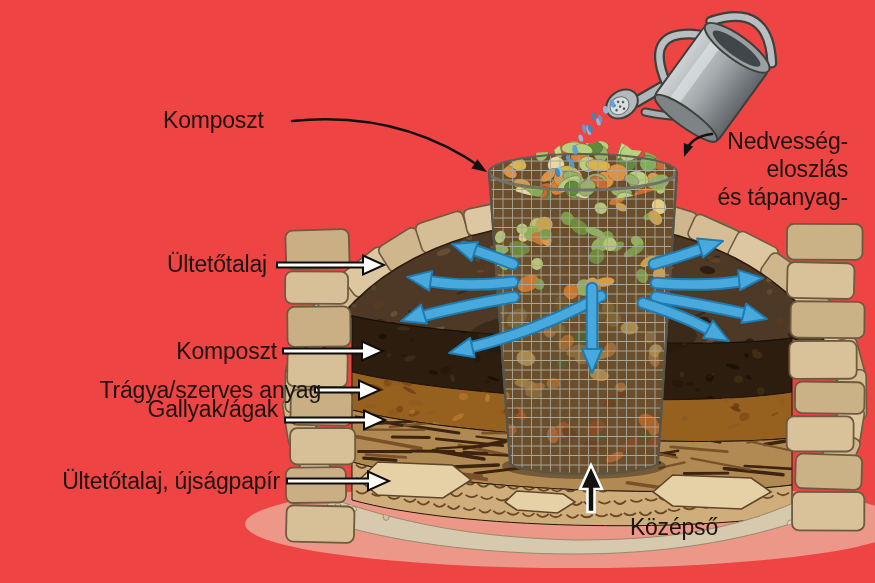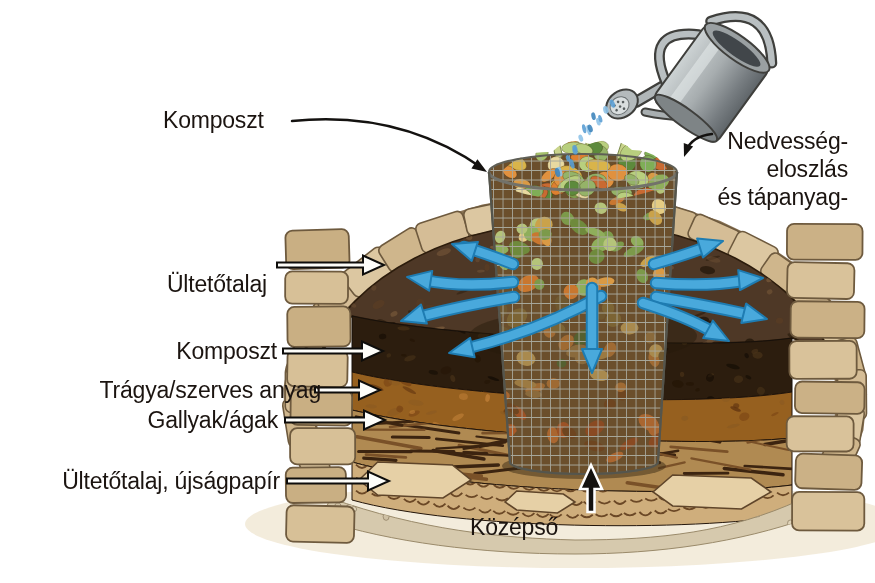--- a/index.html
+++ b/index.html
@@ -1,22 +1,22 @@
 <!DOCTYPE html>
 <html><head>
 <meta charset="utf-8">
 <style>
   html,body{margin:0;padding:0;background:#f8efe1;}
-  .stage{position:relative;width:875px;height:583px;overflow:hidden;background:#ffffff;
+  .stage{position:relative;width:875px;height:583px;overflow:hidden;background:#ef4444;
          font-family:"Liberation Sans",sans-serif;}
   .stage svg{position:absolute;left:0;top:0;}
   .lbl{position:absolute;color:#1b1410;font-size:23px;line-height:28px;font-weight:normal;
        letter-spacing:-0.2px;white-space:nowrap;}
   .lbl.right{text-align:right;}
-  .lbl.center{text-align:left;white-space:normal;}
+  .lbl.center{text-align:right;white-space:normal;}
   .lbl span{display:block;}
   .as1{fill:none;stroke:#1e7cb2;stroke-width:12.5;stroke-linecap:round;}
   .as2{fill:none;stroke:#49a9dc;stroke-width:8.5;stroke-linecap:round;}
   .ah{fill:#49a9dc;stroke:#1e7cb2;stroke-width:2;stroke-linejoin:round;}
   .callout{fill:#fdfdf9;stroke:#0e0d0b;stroke-width:2;stroke-linejoin:miter;}
   .conn{fill:none;stroke:#141210;stroke-width:2.5;stroke-linecap:round;}
   .connhead{fill:#141210;}
 </style>
 </head>
 <body>
@@ -860,27 +860,27 @@
 </svg>
 
 <div class="lbl" style="left:163px;top:106px;">Komposzt</div>
 
 <div class="lbl right" style="left:648px;top:127px;width:200px;">
   <span>Nedvesség-</span>
   <span>eloszlás</span>
   <span>és tápanyag-</span>
 </div>
 
-<div class="lbl right" style="left:60px;top:250px;width:207px;margin-top:20px;">Ültetőtalaj</div>
+<div class="lbl right" style="left:60px;top:250px;width:207px;">Ültetőtalaj</div>
 
 <div class="lbl right" style="left:70px;top:337px;width:207px;">Komposzt</div>
 
 <div class="lbl right" style="left:51px;top:376px;width:270px;">Trágya/szerves anyag</div>
 
-<div class="lbl right" style="left:60px;top:406px;width:218px;">Gallyak/ágak</div>
+<div class="lbl right" style="left:60px;top:395px;width:218px;">Gallyak/ágak</div>
 
 <div class="lbl right" style="left:20px;top:467px;width:260px;">Ültetőtalaj, újságpapír</div>
 
 <div class="lbl center" style="left:470px;top:513px;width:248px;">
   <span>Középső</span>
 </div>
 
 </div>
 
 </body></html>

